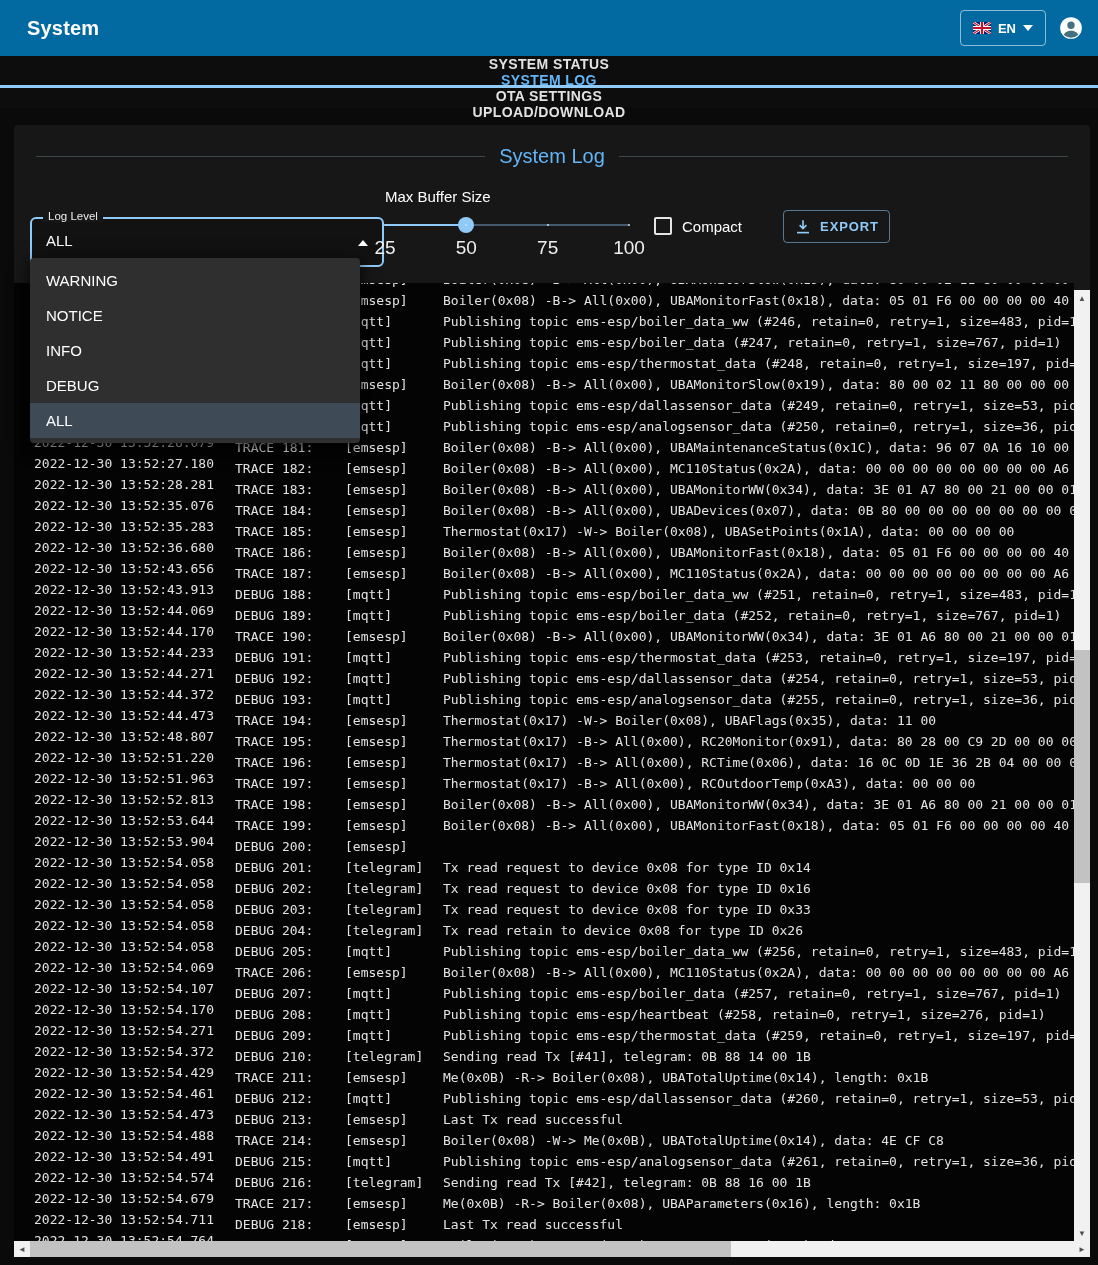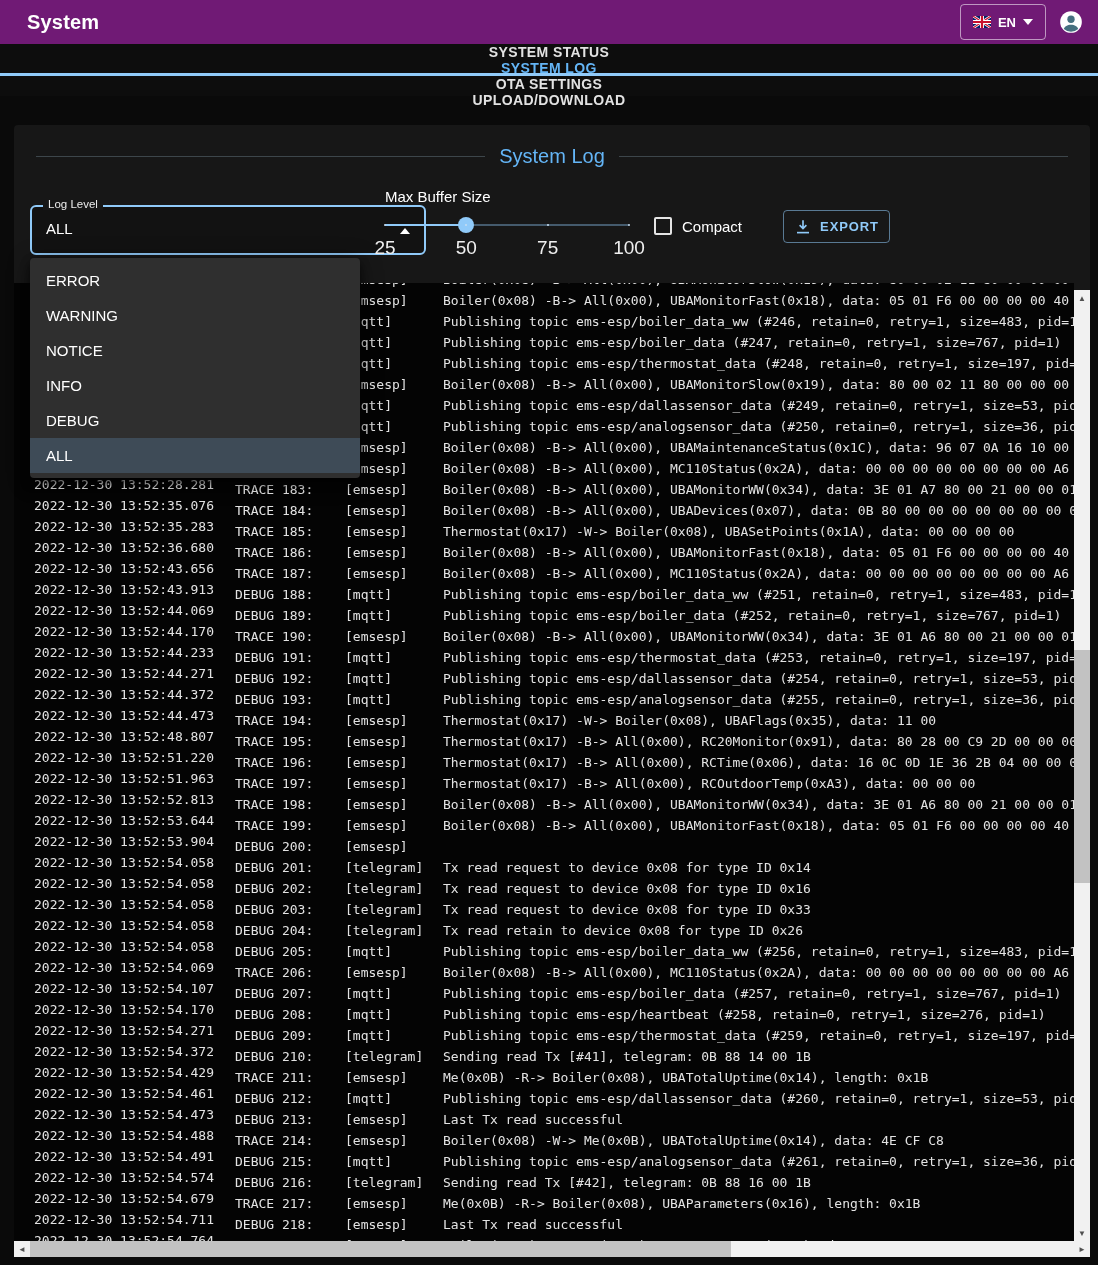--- a/index.html
+++ b/index.html
@@ -2,40 +2,40 @@
 <html><head>
 <meta charset="utf-8">
 <style>
   html,body{margin:0;padding:0;}
   body{
     width:1098px;height:1265px;position:relative;overflow:hidden;
     background:#0a0a0a;font-family:"Liberation Sans",sans-serif;
     -webkit-font-smoothing:antialiased;
   }
   
-  .appbar{height:44px;background:#701a75;display:flex;align-items:center;padding:0 14px 0 27px;box-sizing:border-box;}
+  .appbar{height:56px;background:#0369a1;display:flex;align-items:center;padding:0 14px 0 27px;box-sizing:border-box;}
   .appbar-title{color:#fff;font-size:20px;font-weight:700;letter-spacing:.2px;}
   .appbar-right{margin-left:auto;display:flex;align-items:center;gap:12px;}
   .lang-btn{display:flex;align-items:center;gap:7px;height:34px;padding:0 12px;border:1px solid rgba(255,255,255,.55);border-radius:4px;cursor:pointer;}
   .lang-code{color:#fff;font-size:13px;font-weight:700;}
   .lang-caret{width:0;height:0;border-left:5px solid transparent;border-right:5px solid transparent;border-top:6px solid #fff;}
   .flag{width:18px;height:12px;display:block;}
   
   .tabbar{height:52px;background:#0d0d0d;display:flex;flex-direction:column;}
   .tab{flex:1;display:flex;align-items:center;justify-content:center;color:#e2e2e2;
        font-size:14px;font-weight:700;letter-spacing:.4px;position:relative;cursor:pointer;text-transform:uppercase;}
   .tab.active{color:#64b5f6;}
   .tab.active::after{content:"";position:absolute;left:0;right:0;bottom:0;height:3px;background:#90caf9;}
   
   .card{position:absolute;left:14px;top:125px;width:1076px;height:1132px;background:#171717;border-radius:4px;}
   .panel-title-row{position:absolute;top:20px;left:22px;right:22px;display:flex;align-items:center;gap:14px;}
   .panel-title{color:#64b5f6;font-size:20px;font-weight:400;white-space:nowrap;}
   .divline{flex:1;height:1px;background:#3d464b;}
   
-  .select{position:absolute;left:16px;top:80px;width:396px;height:50px;border:2px solid #90caf9;border-radius:6px;box-sizing:border-box;cursor:pointer;background:#121212;}
+  .select{position:absolute;left:16px;top:92px;width:354px;height:50px;border:2px solid #90caf9;border-radius:6px;box-sizing:border-box;cursor:pointer;background:#121212;}
   .select-label{position:absolute;top:-9px;left:11px;background:#171717;padding:0 5px;font-size:11.5px;color:#ececec;}
   .select-value{position:absolute;left:14px;top:13px;font-size:15px;color:#fff;}
   .select-caret{position:absolute;right:14px;top:21px;width:0;height:0;border-left:5px solid transparent;border-right:5px solid transparent;border-bottom:6px solid #fff;}
   .menu{position:absolute;left:16px;top:133px;width:330px;background:#2f2f2f;border-radius:4px;padding:5px 0;z-index:40;
         box-shadow:0 5px 9px rgba(0,0,0,.55),0 3px 22px rgba(0,0,0,.45);}
   .menu-item{height:35px;display:flex;align-items:center;padding-left:16px;font-size:15px;color:#fff;cursor:pointer;}
   .menu-item.selected{background:#3e4b57;}
   
   .buffer-label{position:absolute;left:371px;top:63px;font-size:15px;color:#fff;}
   .slider{position:absolute;left:371px;top:88px;width:244px;height:28px;}
@@ -111,21 +111,20 @@
     <div class="divline"></div>
   </div>
 
   <div class="select">
     <span class="select-label">Log Level</span>
     <span class="select-value">ALL</span>
     <span class="select-caret"></span>
   </div>
 
   <div class="menu" id="menu">
-      <div class="menu-item">ERROR</div>
       <div class="menu-item">WARNING</div>
       <div class="menu-item">NOTICE</div>
       <div class="menu-item">INFO</div>
       <div class="menu-item">DEBUG</div>
       <div class="menu-item selected">ALL</div>
     </div>
 
   <div class="buffer-label">Max Buffer Size</div>
   <div class="slider" id="slider">
     <div class="rail"></div>

